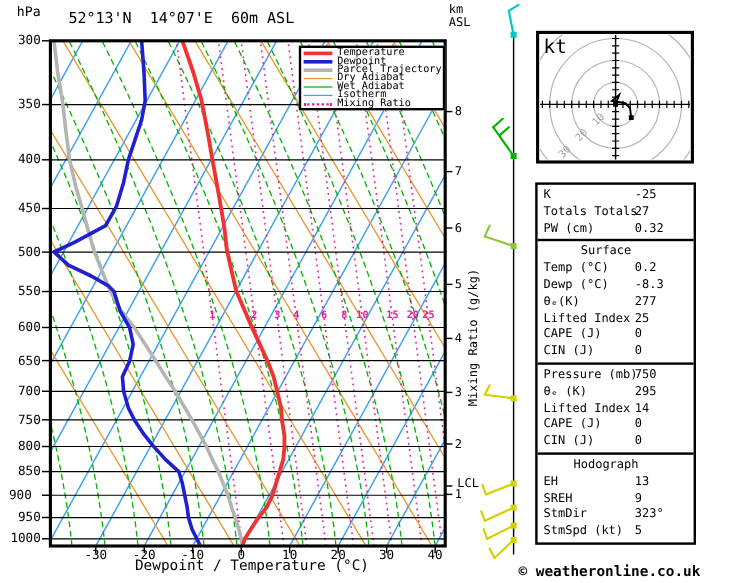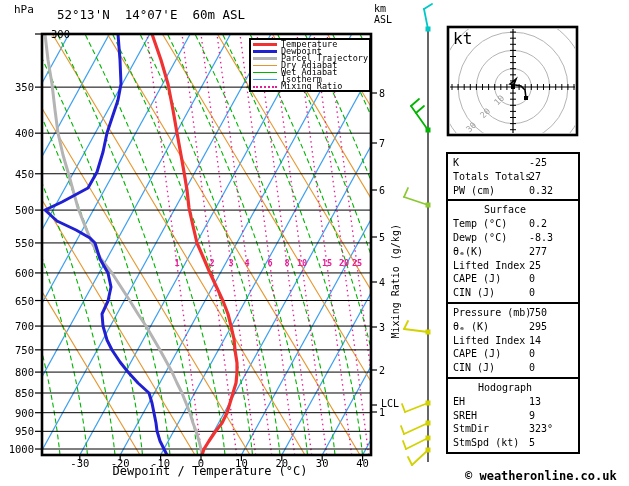--- a/index.html
+++ b/index.html
@@ -9,21 +9,21 @@
   svg{position:absolute;left:0;top:0;}
   .t{position:absolute;white-space:pre;line-height:1.05;}
   .hpa{left:14px;top:4px;font-size:11px;}
   .title{left:57px;top:8px;font-size:12.5px;font-weight:normal;}
   .date{left:410px;top:8px;font-size:12.5px;font-weight:bold;}
   .xlabel{left:0;top:465px;width:420px;text-align:center;font-size:12px;}
   .kmhdr{left:374px;top:4px;font-size:10px;}
   .mixaxis{left:336px;top:276px;font-size:10px;transform:rotate(-90deg);transform-origin:center;width:120px;text-align:center;}
   .lcl{left:381px;top:399px;font-size:10px;}
   .ktlab{left:453px;top:31px;font-size:16px;}
-  .footer{left:465px;top:470px;font-size:12px;font-weight:bold;}
+  .footer{left:432px;top:470px;font-size:12px;font-weight:bold;}
   .plab{position:absolute;width:34px;text-align:right;font-size:10.5px;line-height:12px;}
   .tlab{position:absolute;width:34px;text-align:center;font-size:10.5px;line-height:12px;top:457px;}
   .kmlab{position:absolute;width:16px;text-align:left;font-size:10px;line-height:11px;}
   .mrlab{position:absolute;width:14px;text-align:center;font-size:8.5px;font-weight:bold;line-height:9px;}
   .ringlab{position:absolute;font-size:8.5px;color:#a0a0a0;transform:rotate(-45deg);}
   .legend{position:absolute;left:249px;top:38px;width:122px;height:54px;background:#fff;
           border:2px solid #000;padding:1px 0 0 2px;box-sizing:border-box;}
   .lrow{display:flex;align-items:center;height:7px;}
   .lswatch{width:24px;flex:none;margin-right:4px;}
   .llab{font-size:8.5px;line-height:7px;white-space:pre;}
@@ -229,33 +229,33 @@
         <polyline points="513,87 516,79 510,84 521,86 525,90 526,98" fill="none" stroke="#000" stroke-width="1.6"></polyline>
         <rect x="511" y="85" width="4" height="4" fill="#000"></rect>
         <rect x="524" y="96" width="4" height="4" fill="#000"></rect>
       </g>
     </svg>
 
   <div class="t hpa">hPa</div>
   <div class="t title">52°13'N  14°07'E  60m ASL</div>
 
   <div id="plabels">
-      <div class="plab" style="left: 0px; top: 28px; padding-left: 36px;">300</div>
+      <div class="plab" style="left: 0px; top: 28px;">300</div>
       <div class="plab" style="left: 0px; top: 81.1357px;">350</div>
       <div class="plab" style="left: 0px; top: 127.164px;">400</div>
       <div class="plab" style="left: 0px; top: 167.764px;">450</div>
       <div class="plab" style="left: 0px; top: 204.082px;">500</div>
       <div class="plab" style="left: 0px; top: 236.935px;">550</div>
       <div class="plab" style="left: 0px; top: 266.928px;">600</div>
       <div class="plab" style="left: 0px; top: 294.519px;">650</div>
       <div class="plab" style="left: 0px; top: 320.064px;">700</div>
       <div class="plab" style="left: 0px; top: 343.845px;">750</div>
       <div class="plab" style="left: 0px; top: 366.092px;">800</div>
       <div class="plab" style="left: 0px; top: 386.989px;">850</div>
-      <div class="plab" style="left: 0px; top: 406.692px;">900</div>
+      <div class="plab" style="left: 0px; top: 406.692px; text-align: center;">900</div>
       <div class="plab" style="left: 0px; top: 425.329px;">950</div>
       <div class="plab" style="left: 0px; top: 443.009px;">1000</div>
     </div>
   <div id="tlabels">
       <div class="tlab" style="left: 62.8px;">-30</div>
       <div class="tlab" style="left: 103.2px;">-20</div>
       <div class="tlab" style="left: 143.6px;">-10</div>
       <div class="tlab" style="left: 184px;">0</div>
       <div class="tlab" style="left: 224.4px;">10</div>
       <div class="tlab" style="left: 264.8px;">20</div>

